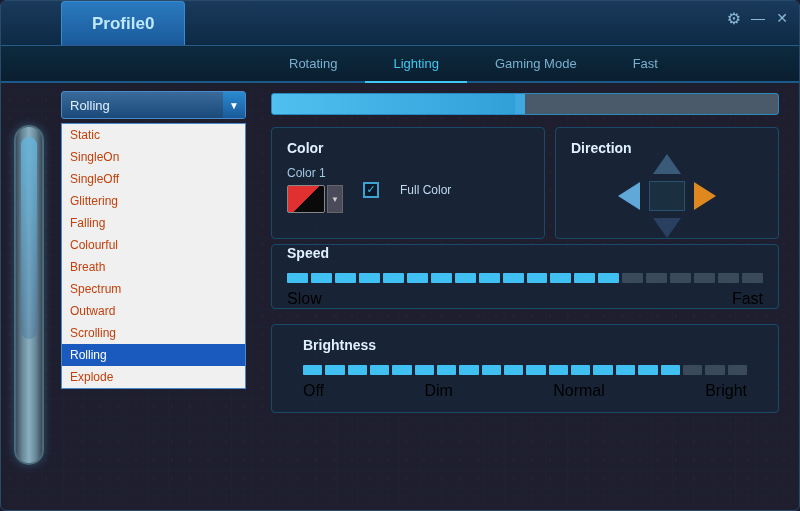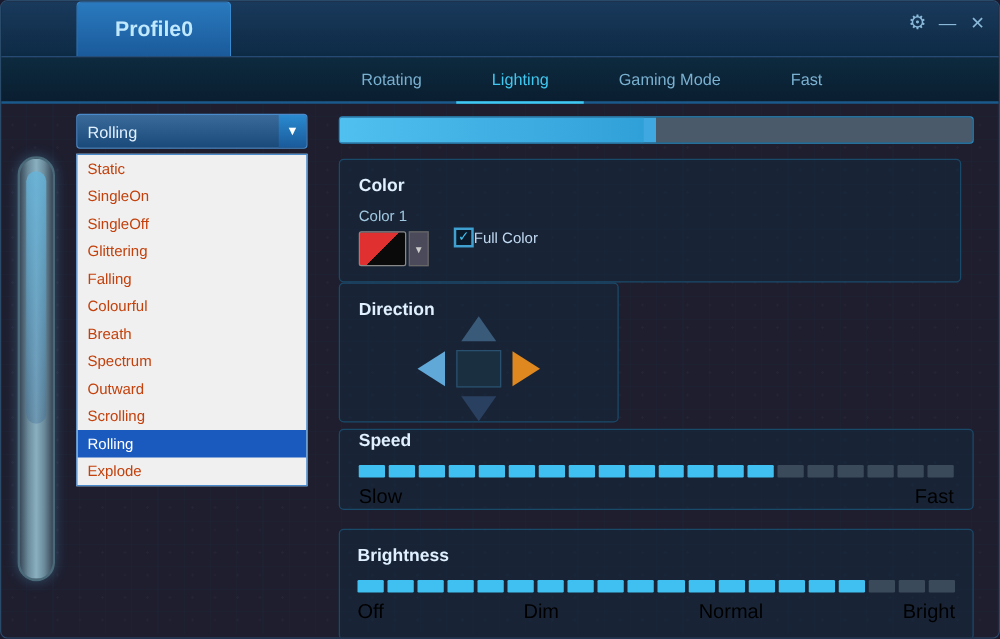--- a/index.html
+++ b/index.html
@@ -298,21 +298,21 @@
       align-items: center;
       justify-content: center;
       cursor: pointer;
       font-size: 8px;
       color: #ccc;
     }
 
     .fullcolor-check {
       display: flex;
       align-items: center;
-      gap: 0;
+      gap: 21px;
       color: #c0d8f0;
       font-size: 12px;
       cursor: pointer;
     }
 
     .checkbox {
       width: 16px;
       height: 16px;
       border: 2px solid #40a0d0;
       background: #0a1a2a;
@@ -366,35 +366,34 @@
       display: flex;
       justify-content: space-between;
       margin-top: 4px;
     }
 
     
     .brightness-section {
       background: rgba(20,40,60,0.6);
       border: 1px solid #1a4a6a;
       border-radius: 4px;
-      padding: 12px 14px;
+      padding: 12px 31px;
     }
 
     .brightness-labels {
       display: flex;
       justify-content: space-between;
       margin-top: 4px;
     }
 
     
     .color-dir-row {
       display: flex;
       position: relative;
       margin-bottom: 5px;
-      flex-direction: column;
     }
 
     .color-box {
       flex: 1;
       background: rgba(20,40,60,0.6);
       border: 1px solid #1a4a6a;
       border-radius: 4px;
       padding: 12px 15px;
       margin-right: 10px;
     }

